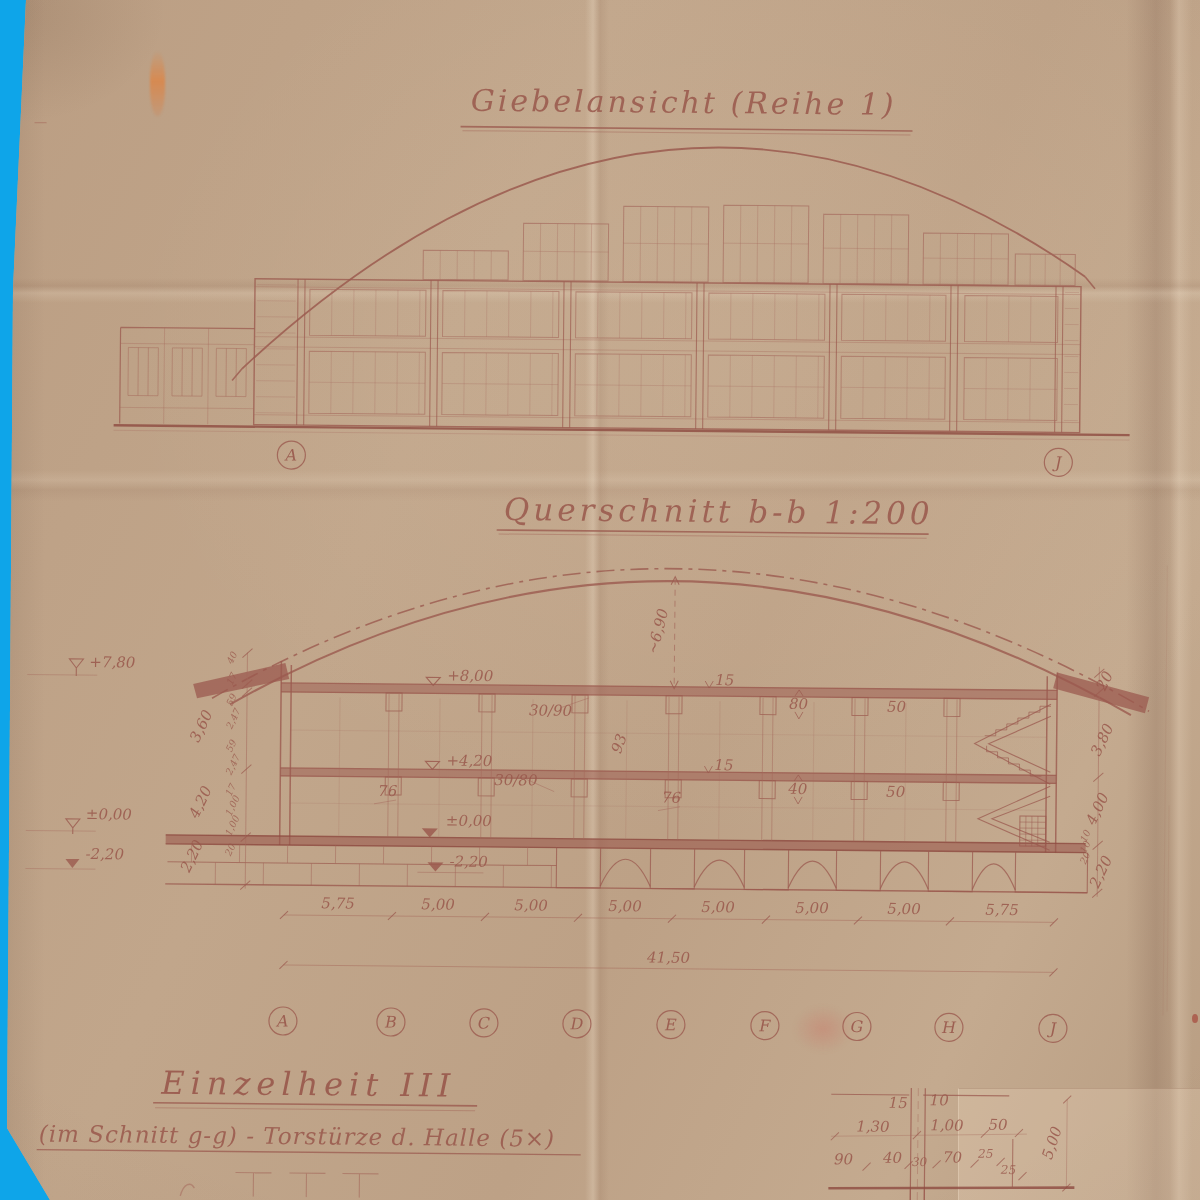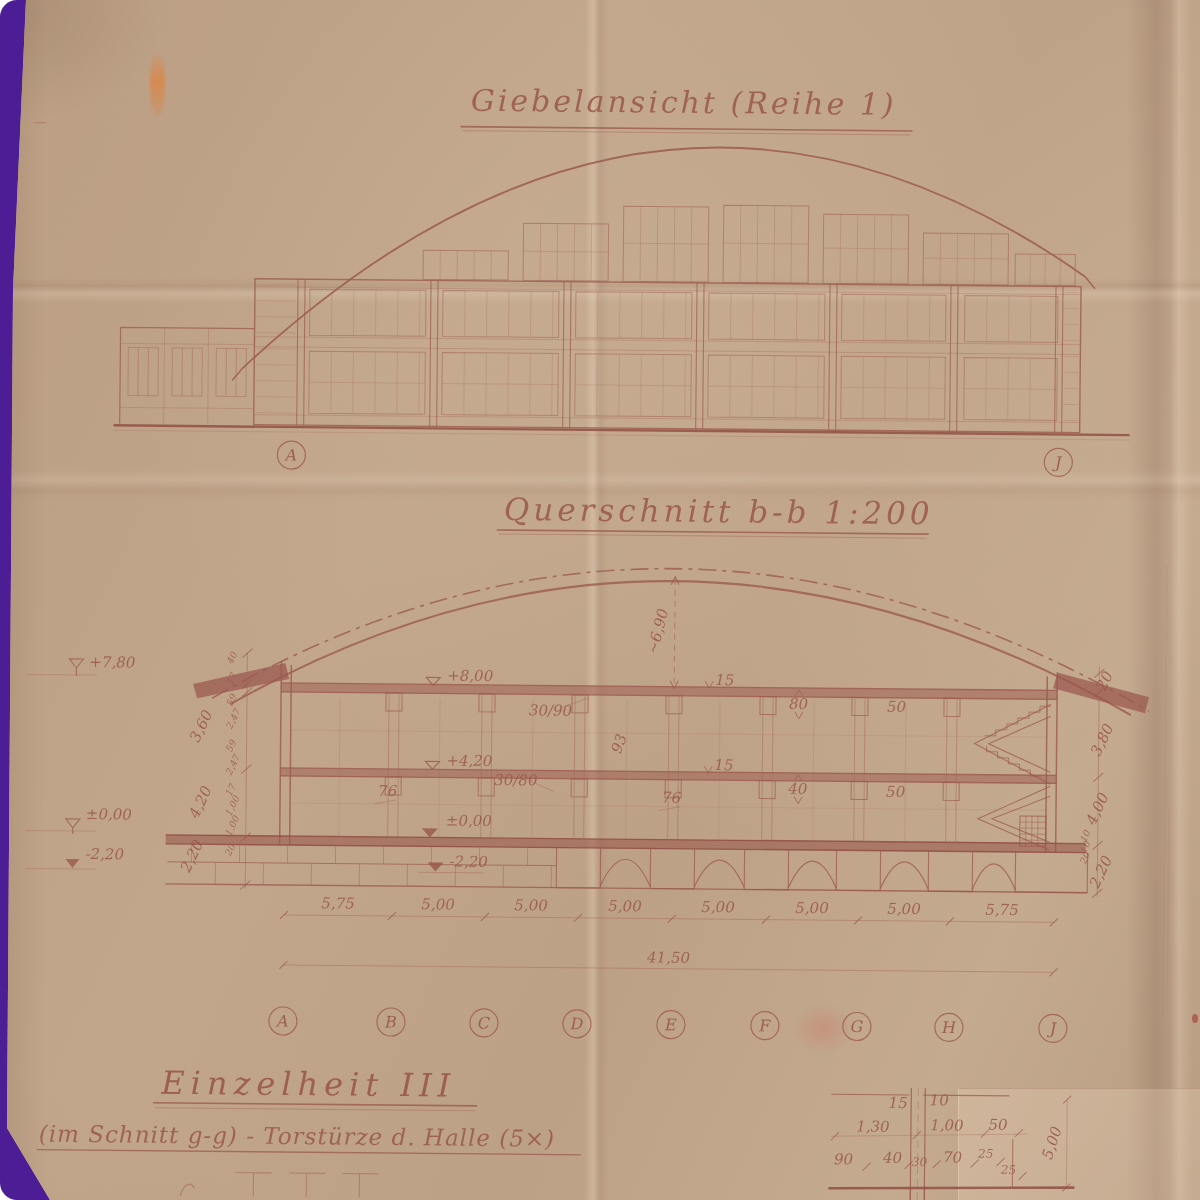--- a/index.html
+++ b/index.html
@@ -1,16 +1,16 @@
 <!DOCTYPE html>
 <html><head>
 <meta charset="utf-8">
 <style>
   html,body{margin:0;padding:0;background:#ffffff;width:1200px;height:1200px;overflow:hidden;}
-  .scene{position:relative;width:1200px;height:1200px;background:#4c1d95;border-radius:17px;}
+  .scene{position:relative;width:1200px;height:1200px;background:#0ea5e9;}
   .paper{
     position:absolute;inset:0;
     clip-path:polygon(26px 0px, 1200px 0px, 1200px 1200px, 50px 1200px, 7px 1128px, 13px 290px);
     background-color:#bea388;
     background-image:
       radial-gradient(ellipse 220px 160px at 1% 1%, rgba(70,45,30,0.13), transparent 70%),
       radial-gradient(ellipse 900px 700px at 62% 30%, rgba(255,235,210,0.10), transparent 70%),
       linear-gradient(to right, rgba(60,35,25,0.10) 0px, transparent 45px),
       linear-gradient(to right, transparent 585px, rgba(255,244,226,0.22) 593px, rgba(110,70,50,0.10) 600px, transparent 609px),
       linear-gradient(to bottom, transparent 278px, rgba(110,70,50,0.10) 286px, rgba(255,244,226,0.16) 293px, transparent 303px),

